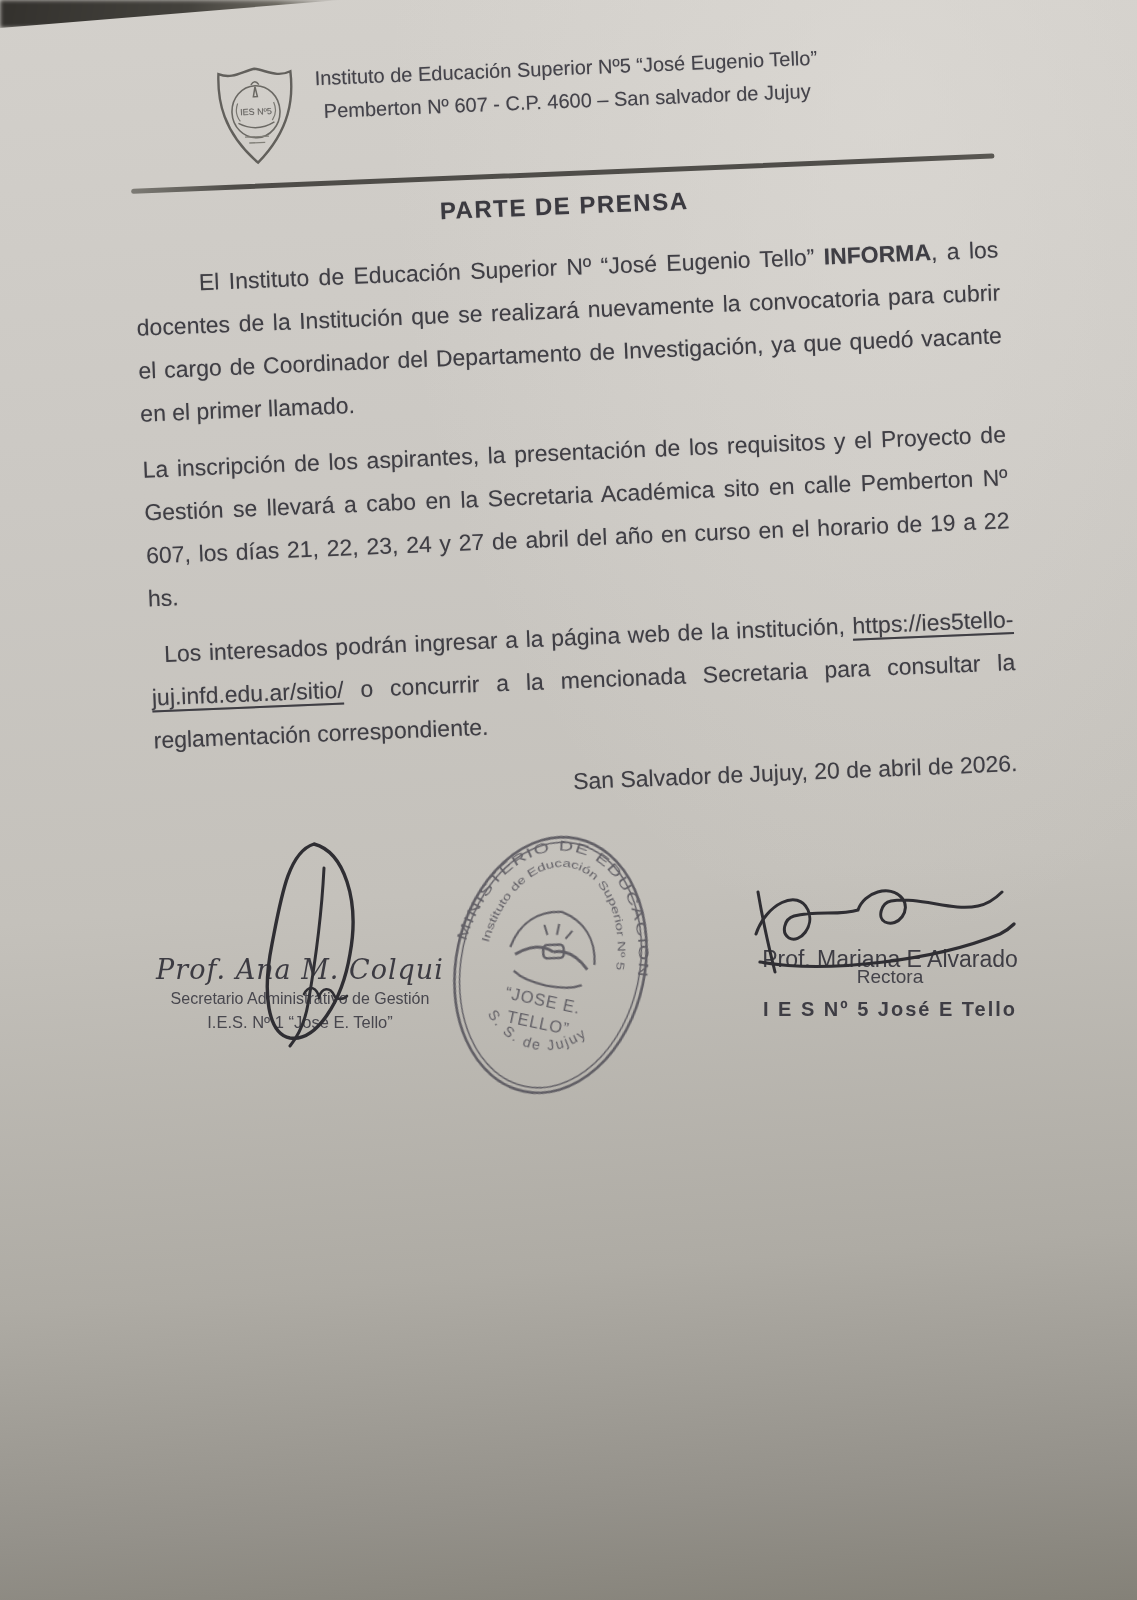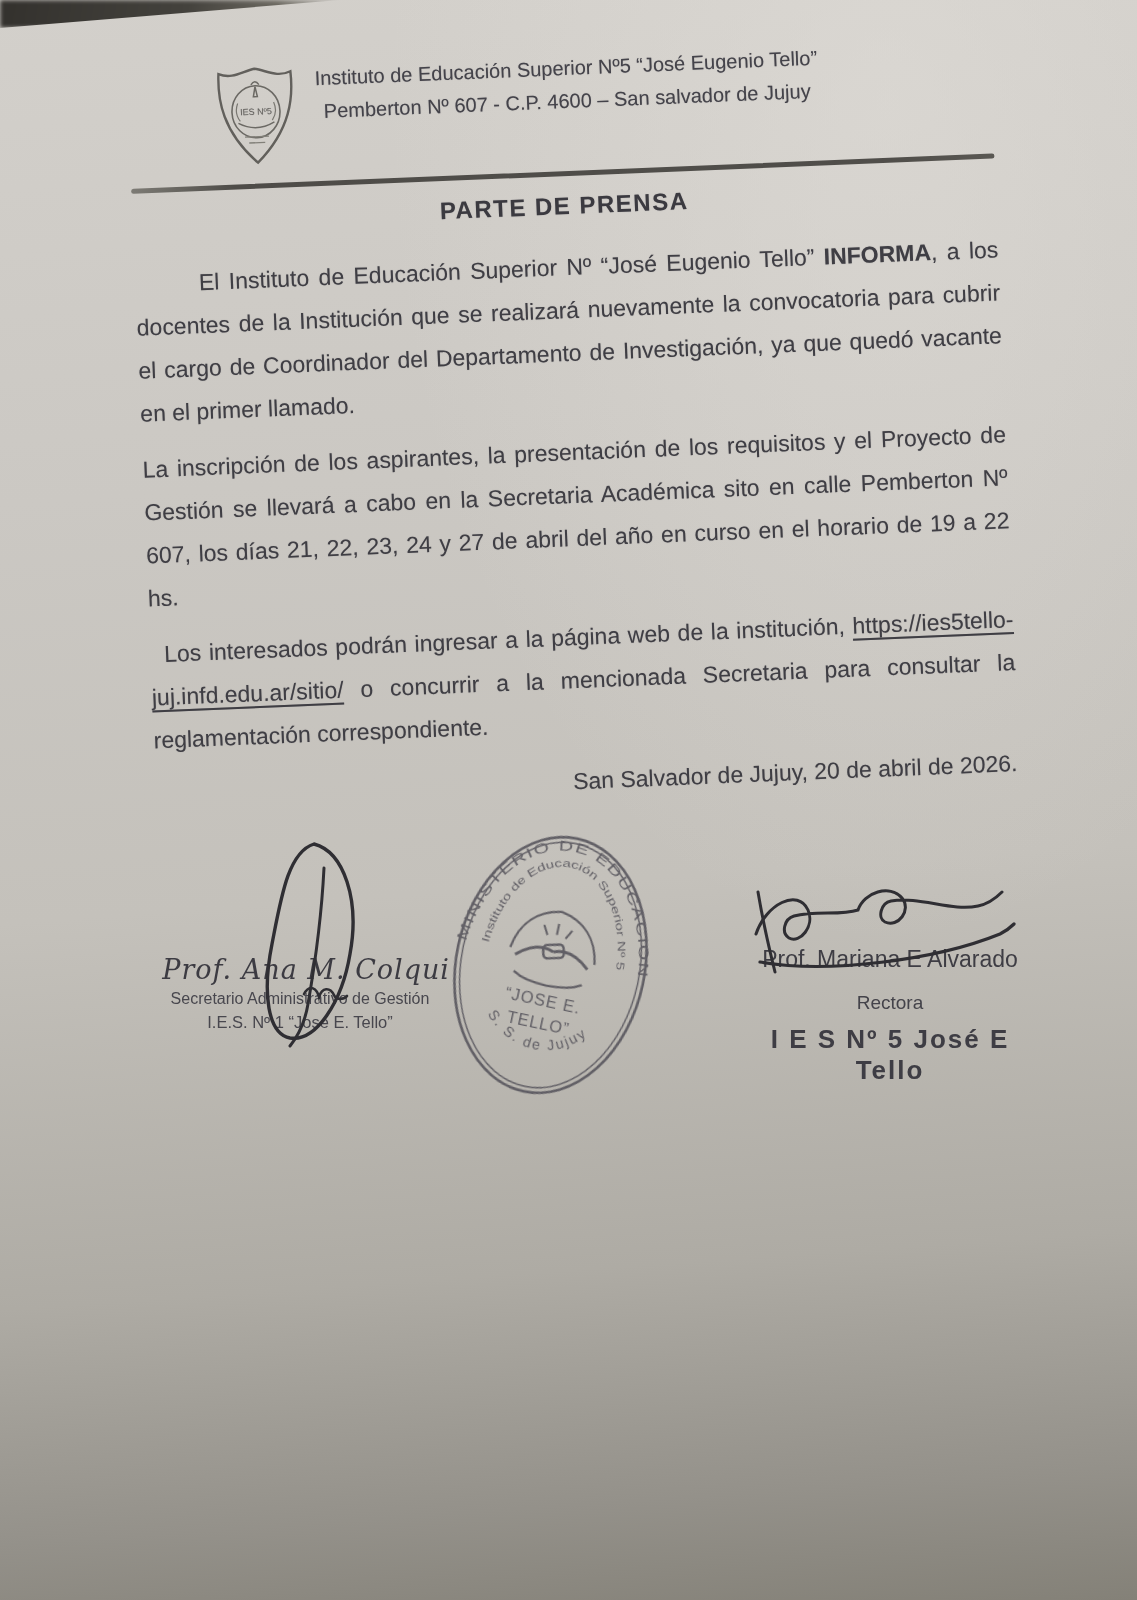--- a/index.html
+++ b/index.html
@@ -40,27 +40,27 @@
   .sig-ink{stroke:#2f2e33;fill:none;stroke-linecap:round;}
   .sig-block{position:absolute;text-align:center;}
   .sig-left{left:150px;top:836px;width:300px;}
   .sig-right{left:736px;top:872px;width:308px;}
   .sig-left svg,.sig-right svg{position:absolute;pointer-events:none;}
   .scribble-left{left:78px;top:0;}
   .scribble-right{left:8px;top:0;}
   .sig-name-script{
     position:absolute;left:0;width:100%;top:118px;
     font-family:"DejaVu Serif",serif;font-style:italic;
-    font-size:27px;letter-spacing:1px;color:#3c3b42;text-align:right;
+    font-size:27px;letter-spacing:1px;color:#3c3b42;
   }
   .sig-role-l{position:absolute;left:0;width:100%;top:154px;font-size:16px;color:#48474e;}
   .sig-org-l{position:absolute;left:0;width:100%;top:177px;font-size:16.5px;color:#48474e;}
   .sig-name-r{position:absolute;left:0;width:100%;top:74px;font-size:23px;color:#3e3d44;}
-  .sig-role-r{position:absolute;left:0;width:100%;top:120px;font-size:19px;color:#44434a;}
-  .sig-org-r{position:absolute;left:0;width:100%;top:126px;font-size:26px;font-weight:600;letter-spacing:2px;color:#3e3d44;margin-top:26px;}
+  .sig-role-r{position:absolute;left:0;width:100%;top:94px;font-size:19px;color:#44434a;}
+  .sig-org-r{position:absolute;left:0;width:100%;top:126px;font-size:20px;font-weight:600;letter-spacing:2px;color:#3e3d44;}
   .seal{
     position:absolute;left:448px;top:826px;
     transform:rotate(12deg);opacity:.88;filter:blur(.3px);
   }
   .seal-ink{stroke:#55535b;fill:none;}
   .seal text{fill:#55535b;}
 </style>
 </head>
 <body>
 

